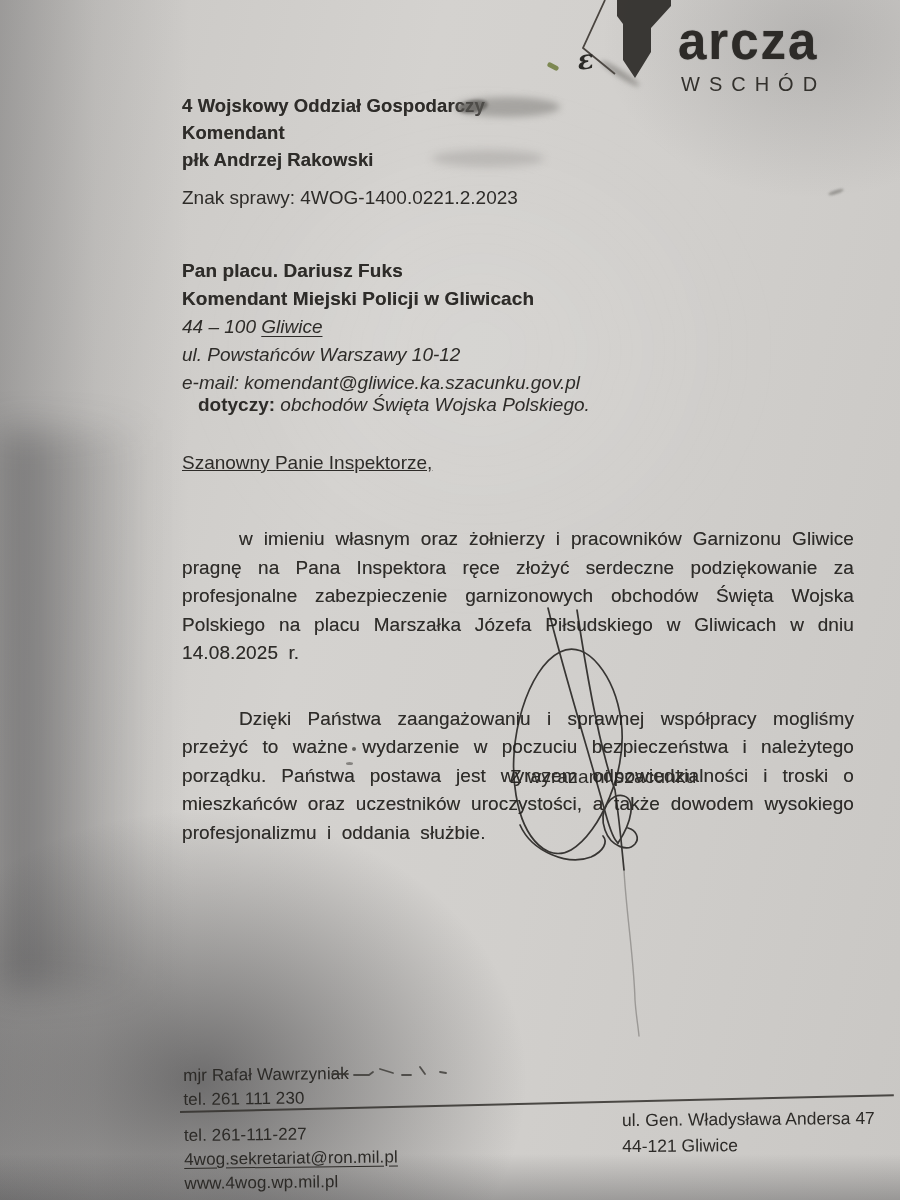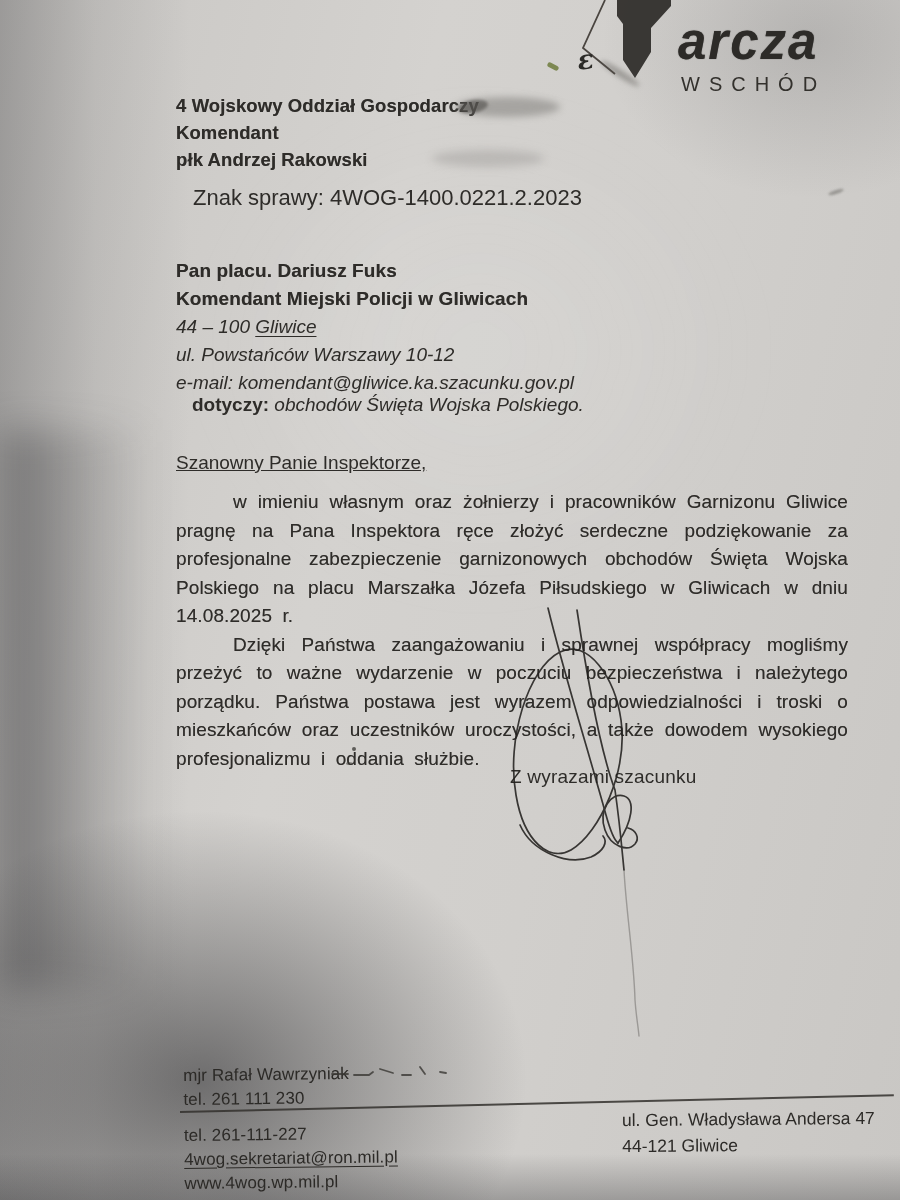--- a/index.html
+++ b/index.html
@@ -27,40 +27,40 @@
   
   .logo-wrap { position:absolute; left:545px; top:0; width:330px; height:102px; }
   .shield-svg { position:absolute; left:30px; top:0; }
   .pen-mark-e { position:absolute; left:32px; top:44px; font-family:"DejaVu Serif", serif;
     font-style:italic; font-size:27px; font-weight:bold; color:#2b2a27; transform:rotate(-8deg); }
   .logo-smear { position:absolute; left:52px; top:70px; width:46px; height:7px; border-radius:50%;
     background: rgba(90,88,84,.45); filter: blur(2.5px); transform: rotate(33deg); }
   .logo-fleck { position:absolute; left:2px; top:64px; width:12px; height:5px; border-radius:3px;
     background:#6d7b3c; opacity:.85; transform:rotate(28deg); }
   .brand { position:absolute; left:133px; top:12px; font-size:51px; font-weight:bold;
-    letter-spacing:2px; color:#2d2b28; text-shadow:0 0 1px rgba(45,43,40,.65);font-style:italic; }
+    letter-spacing:2px; color:#2d2b28; text-shadow:0 0 1px rgba(45,43,40,.65); }
   .brand-sub { position:absolute; left:136px; top:73px; font-size:20px; font-weight:500;
     letter-spacing:9px; color:#33312d; }
 
   
-  .block { position:absolute; left:176px; }
+  .block { position:absolute; left:182px; }
   .bold-line { font-size:18.5px; font-weight:bold; line-height:27px; letter-spacing:.1px;
     text-shadow:0 0 .6px rgba(46,44,41,.55); }
-  .plain-line { font-size:22px; line-height:28px;margin-left:17px; }
+  .plain-line { font-size:19px; line-height:28px; }
   .italic-line { font-size:19px; font-style:italic; line-height:28px; }
   .sender-block { top:92px; }
   .reference-block { top:184px; }
   .recipient-block { top:257px; }
   .subject-block { top:391px; font-size:19px; line-height:28px;margin-left:16px; }
   .subject-label { font-weight:bold; }
   .subject-text { font-style:italic; }
   .salutation-block { top:452px; font-size:19px;text-decoration:underline; }
   .body-block { top:488px; width:672px; }
   .body-block p { font-size:19px; line-height:28.5px; text-align:justify; text-indent:57px;
-    word-spacing:5px; letter-spacing:.1px; text-shadow:0 0 .5px rgba(46,44,41,.5); }
+    word-spacing:5px; letter-spacing:.1px; text-shadow:0 0 .5px rgba(46,44,41,.5);margin-top:37px; }
   .closing-block { position:absolute; left:510px; top:766px; font-size:19px; letter-spacing:.2px; }
   .underlined { text-decoration: underline; text-underline-offset: 3px; }
 
   
   .smudge { position:absolute; border-radius:50%; pointer-events:none; }
   .smudge-sender1 { left:455px; top:97px; width:105px; height:20px;
     background: rgba(130,128,124,.55); filter: blur(3.5px); }
   .smudge-sender1b { left:458px; top:100px; width:30px; height:13px;
     background: rgba(70,68,64,.55); filter: blur(1.5px); transform:rotate(-10deg); }
   .smudge-sender2 { left:432px; top:150px; width:112px; height:17px;

